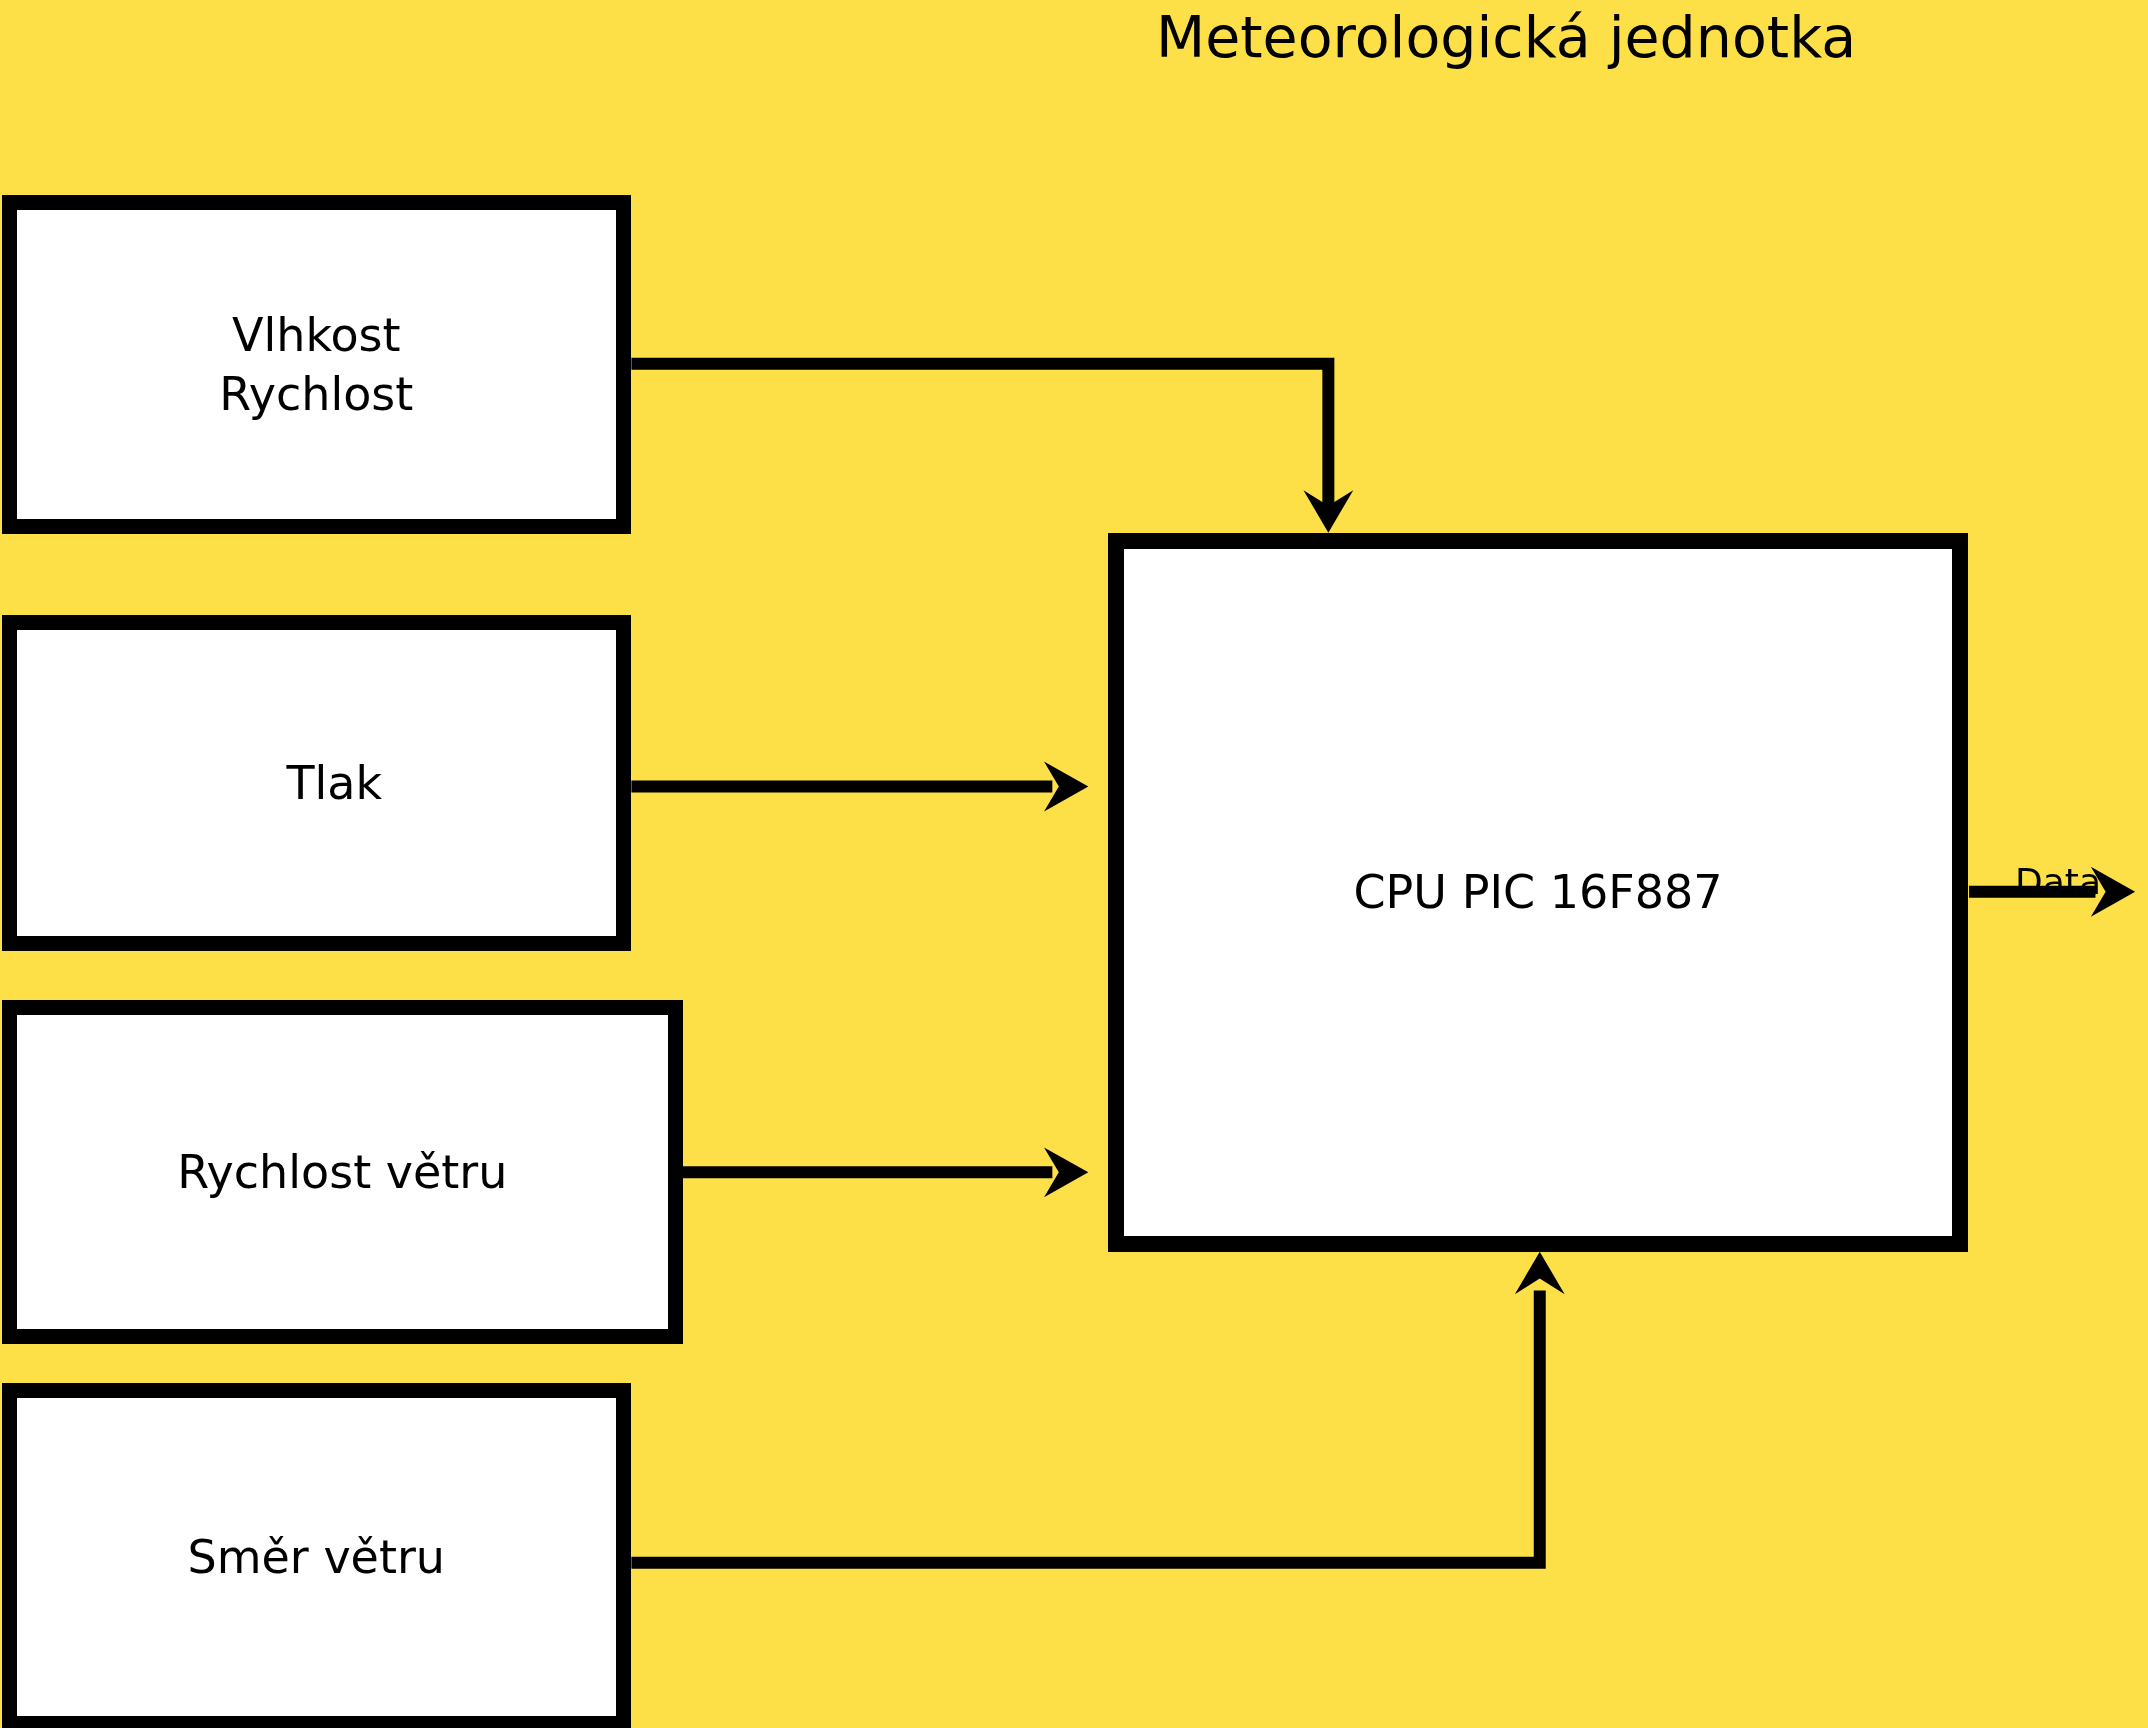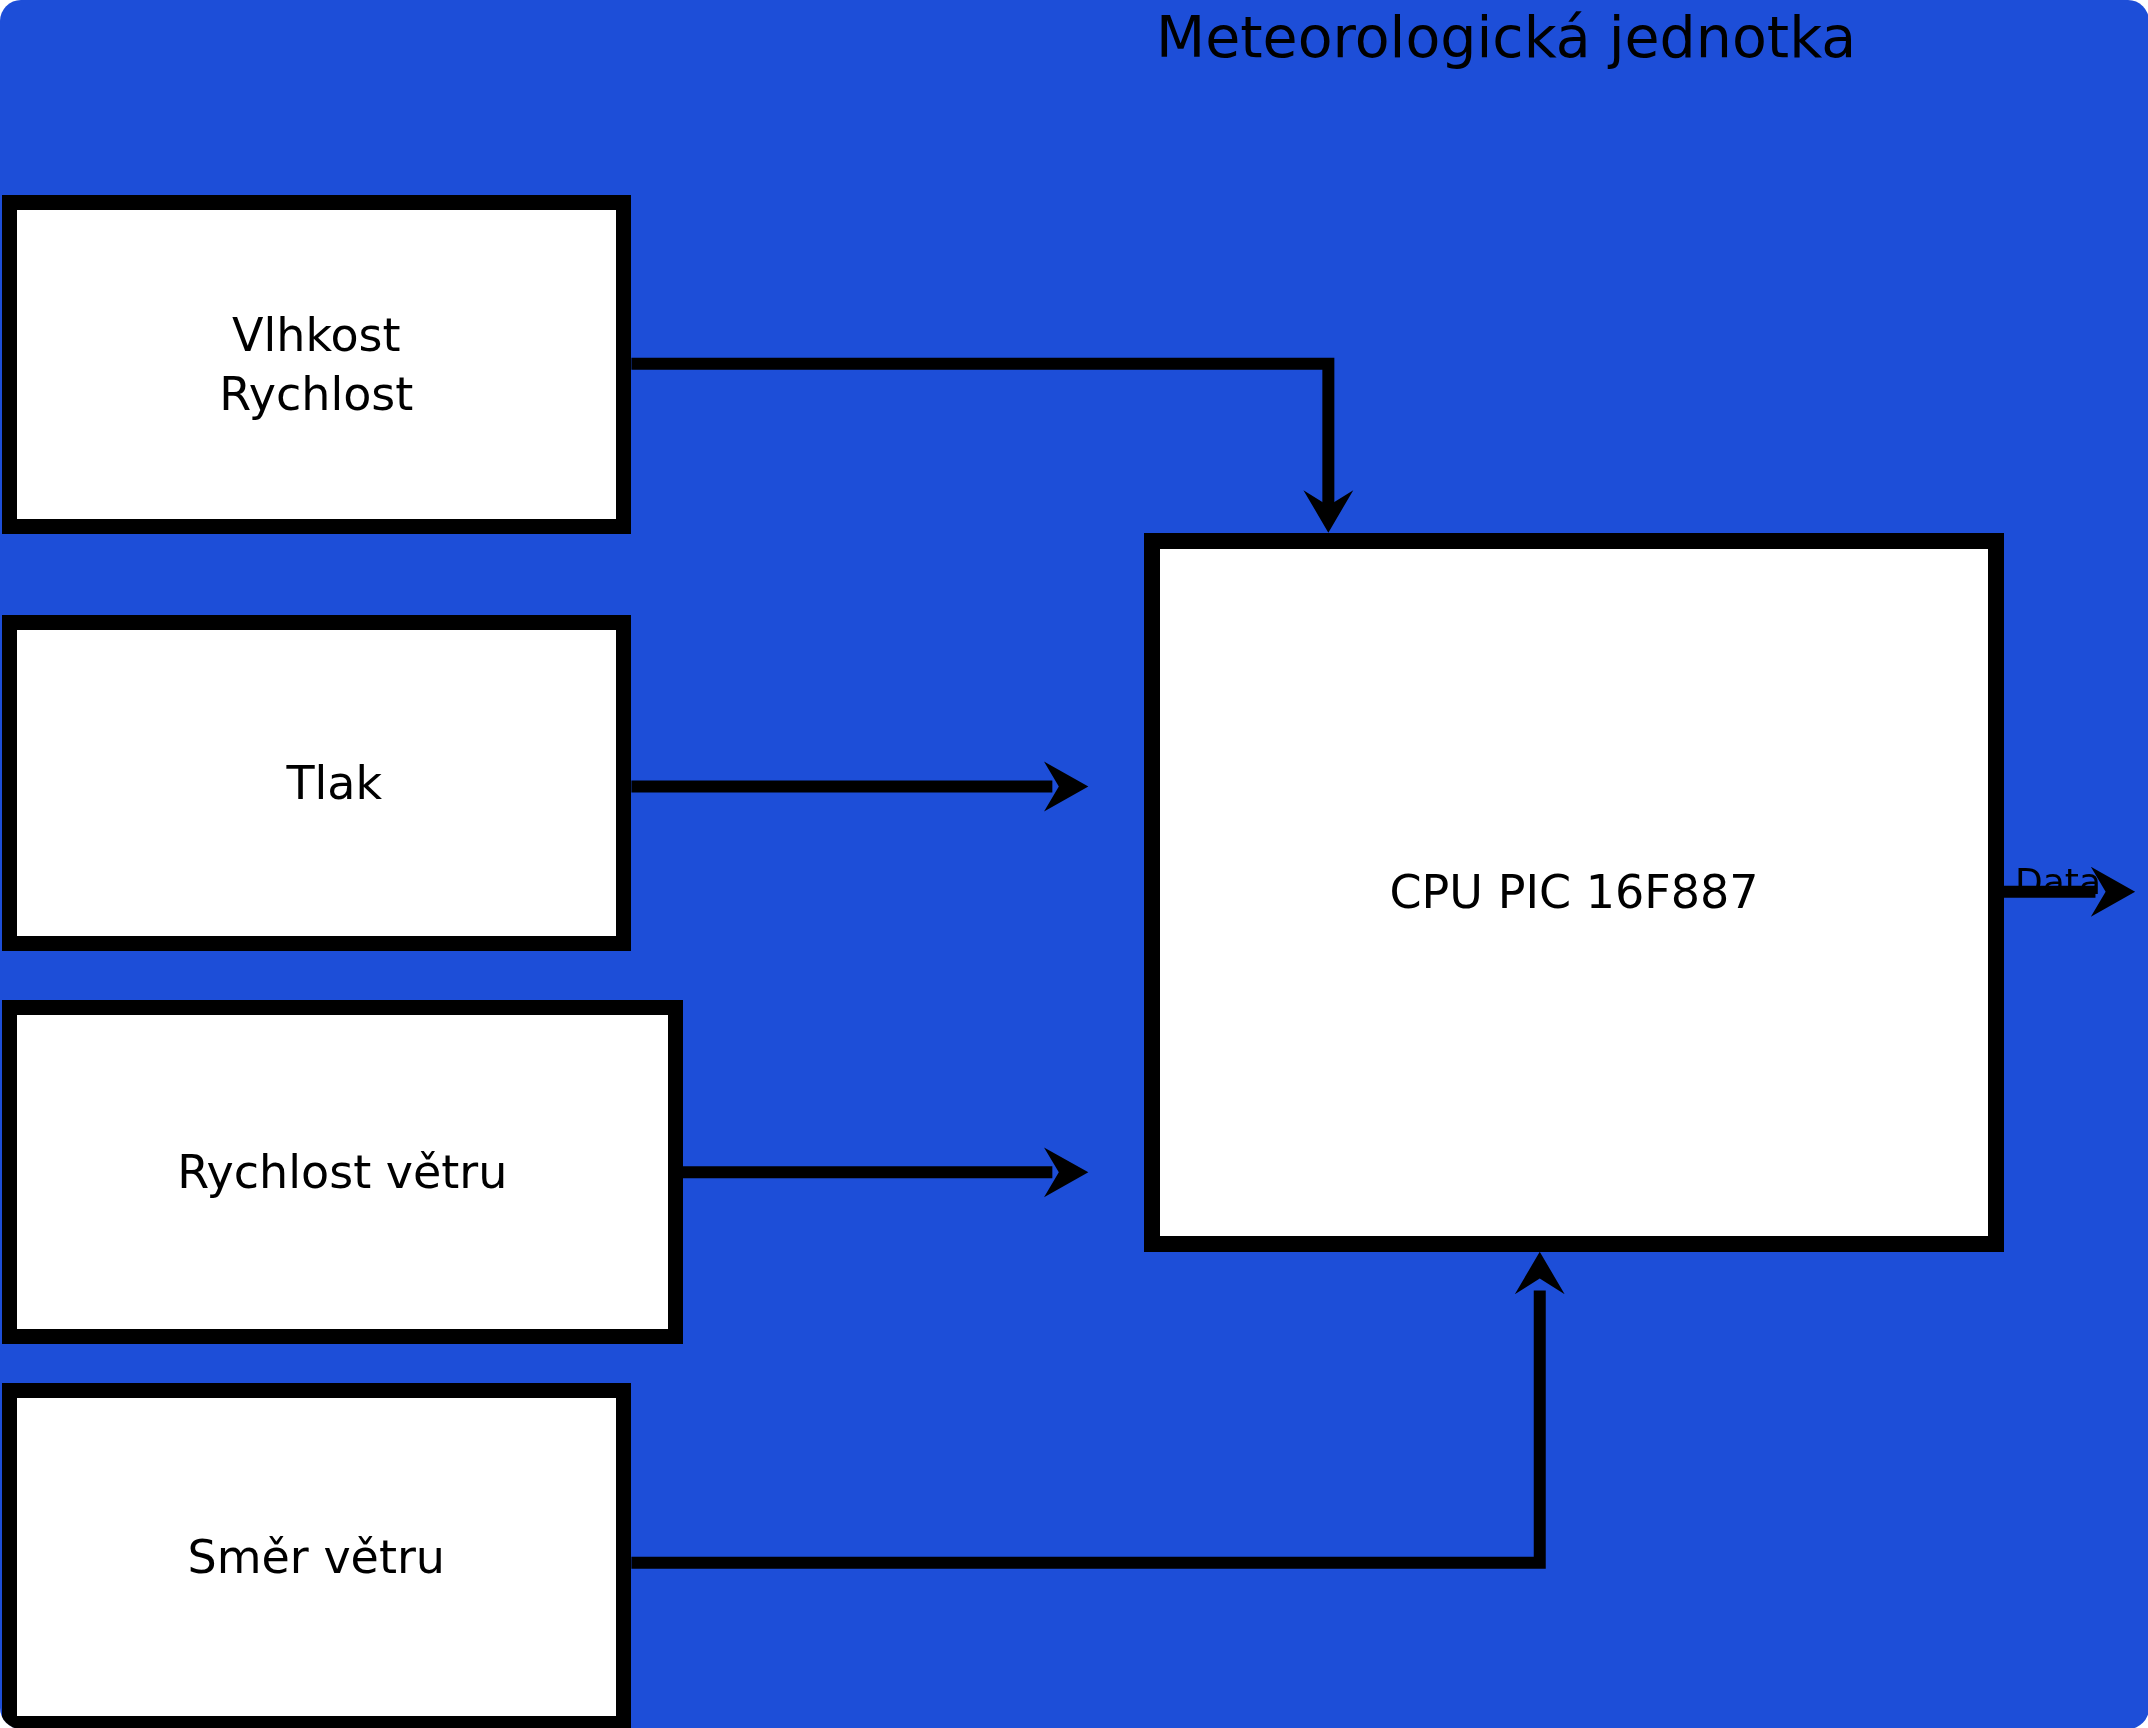--- a/index.html
+++ b/index.html
@@ -5,24 +5,23 @@
   html, body {
     margin: 0;
     padding: 0;
     background: #ffffff;
     font-family: "DejaVu Sans", "Liberation Sans", sans-serif;
   }
   .canvas {
     position: relative;
     width: 2149px;
     height: 1729px;
-    background: #1d4ed8;
+    background: #fde047;
     overflow: hidden;
     color: #000000;
-    border-radius: 21px;
   }
   .wires {
     position: absolute;
     left: 0;
     top: 0;
     width: 2149px;
     height: 1729px;
   }
   .box {
     position: absolute;
@@ -35,21 +34,21 @@
     justify-content: center;
     text-align: center;
     font-size: 46px;
     line-height: 59px;
     color: #000000;
   }
   .sensor-1 { left: 1.8px;    top: 195px;  width: 629px; height: 339px; }
   .sensor-2 { left: 1.8px;    top: 615px;  width: 629px; height: 336px; padding-left: 36px; }
   .sensor-3 { left: 1.8px;    top: 1000px; width: 681px; height: 344px; }
   .sensor-4 { left: 1.8px;    top: 1383px; width: 629px; height: 348px; }
-  .cpu-box  { left: 1108px; top: 533px;  width: 860px; height: 719px; border-width: 16.6px; margin-left: 36px; }
+  .cpu-box  { left: 1108px; top: 533px;  width: 860px; height: 719px; border-width: 16.6px; }
   .diagram-title {
     position: absolute;
     left: 1156px;
     top: 1.8px;
     font-size: 57px;
     line-height: 70px;
     white-space: nowrap;
     color: #000000;
   }
   .data-label {

